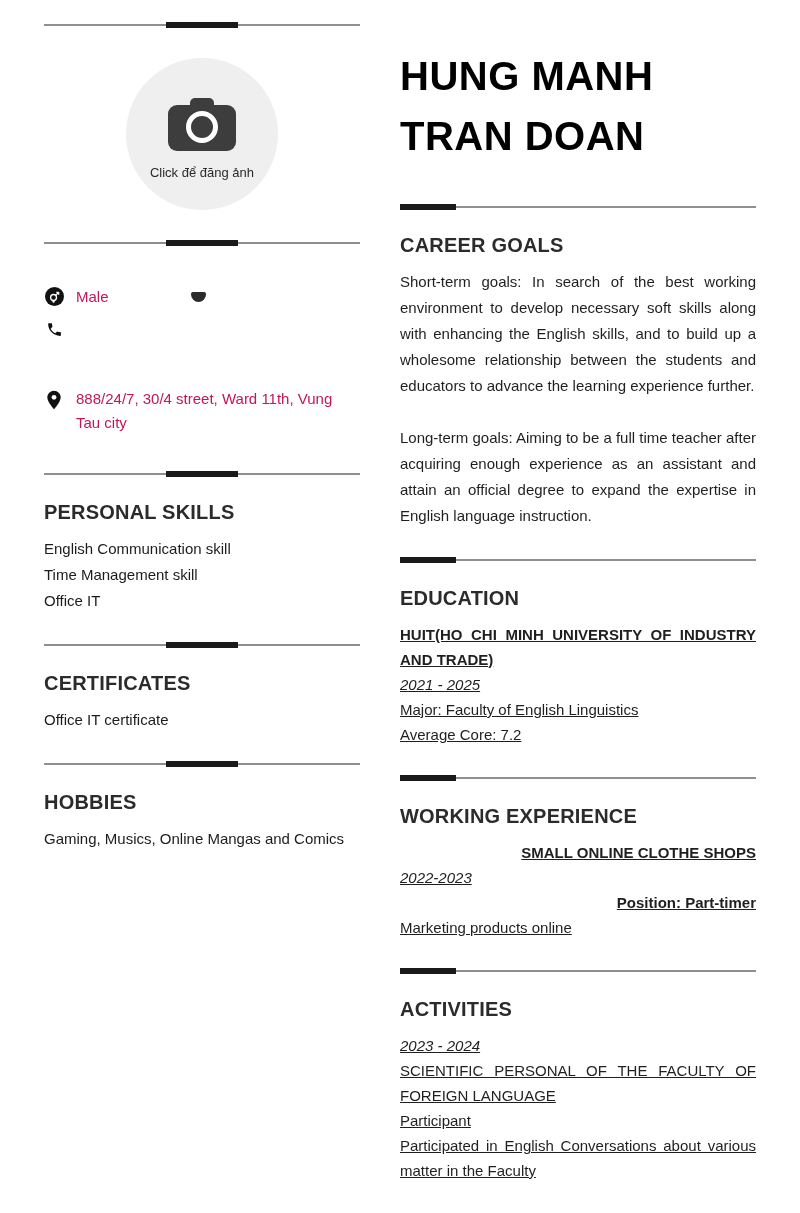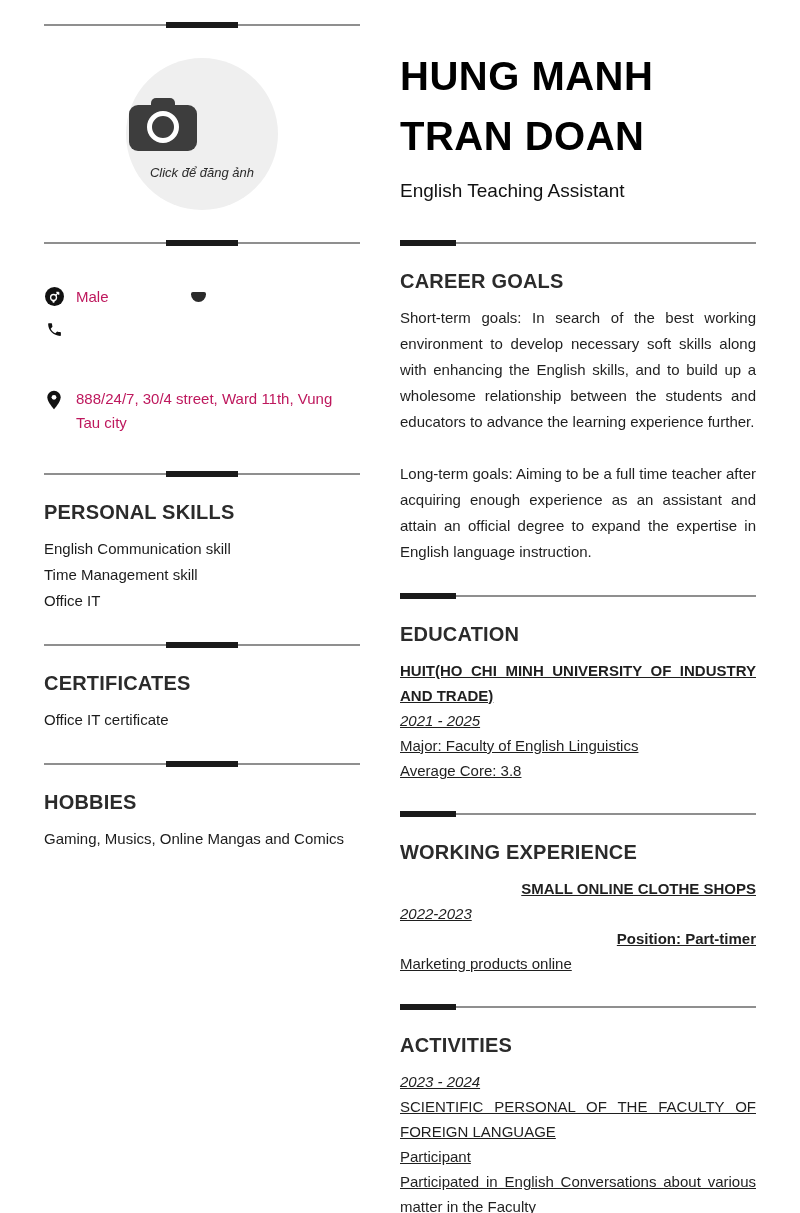--- a/index.html
+++ b/index.html
@@ -11,21 +11,21 @@
   
   .divider{position:relative;height:6px;}
   .divider .line{position:absolute;left:0;right:0;top:2px;height:2px;background:#8f8f8f;}
   .divider .bar{position:absolute;top:0;height:6px;background:#1a1a1a;}
   .divider.center .bar{left:50%;transform:translateX(-50%);width:72px;}
   .divider.leftbar .bar{left:0;width:56px;}
 
   
   .d-top{margin-top:22px;}
   .photo-wrap{display:flex;justify-content:center;margin-top:30px;}
-  .photo-circle{position:relative;width:152px;height:152px;border-radius:50%;background:#efefef;cursor:pointer;display:flex;flex-direction:column;justify-content:center;font-style:italic;}
+  .photo-circle{position:relative;width:152px;height:152px;border-radius:50%;background:#efefef;cursor:pointer;display:flex;flex-direction:column;align-items:center;justify-content:center;}
   .camera{margin-top:-18px;}
   .photo-label{position:absolute;bottom:30px;width:100%;text-align:center;font-size:13px;color:#2b2b2b;}
   .d-2{margin-top:30px;}
 
   .contact{margin-top:38px;font-size:15px;color:#be185d;}
   .crow{position:relative;display:flex;align-items:center;gap:12px;min-height:24px;margin-bottom:9px;}
   .crow .ic{flex:0 0 20px;display:flex;align-items:center;justify-content:center;}
   .phone-row{margin-bottom:46px;}
   .address-row{align-items:flex-start;}
   .address-row .ic{margin-top:3px;}
@@ -143,21 +143,20 @@
     </div>
 
   </div>
 
   <div class="right-col">
 
     <div class="name">
       <div>HUNG MANH</div>
       <div>TRAN DOAN</div>
     </div>
-    <div class="subtitle">English Teaching Assistant</div>
 
     <div class="divider leftbar rd-1">
       <span class="line"></span>
       <span class="bar"></span>
     </div>
 
     <div class="rsec">
       <h2>CAREER GOALS</h2>
       <p>Short-term goals: In search of the best working environment to develop necessary soft skills along with enhancing the English skills, and to build up a wholesome relationship between the students and educators to advance the learning experience further.</p>
       <div class="gap-line"></div>
@@ -166,21 +165,21 @@
         <span class="line"></span>
         <span class="bar"></span>
       </div>
     </div>
 
     <div class="rsec">
       <h2>EDUCATION</h2>
       <div class="edu-line bold just">HUIT(HO CHI MINH UNIVERSITY OF INDUSTRY AND TRADE)</div>
       <div class="edu-line it">2021 - 2025</div>
       <div class="edu-line">Major: Faculty of English Linguistics</div>
-      <div class="edu-line">Average Core: 3.8</div>
+      <div class="edu-line">Average Core: 7.2</div>
       <div class="divider leftbar">
         <span class="line"></span>
         <span class="bar"></span>
       </div>
     </div>
 
     <div class="rsec">
       <h2>WORKING EXPERIENCE</h2>
       <div class="edu-line bold">SMALL ONLINE CLOTHE SHOPS</div>
       <div class="edu-line it">2022-2023</div>

